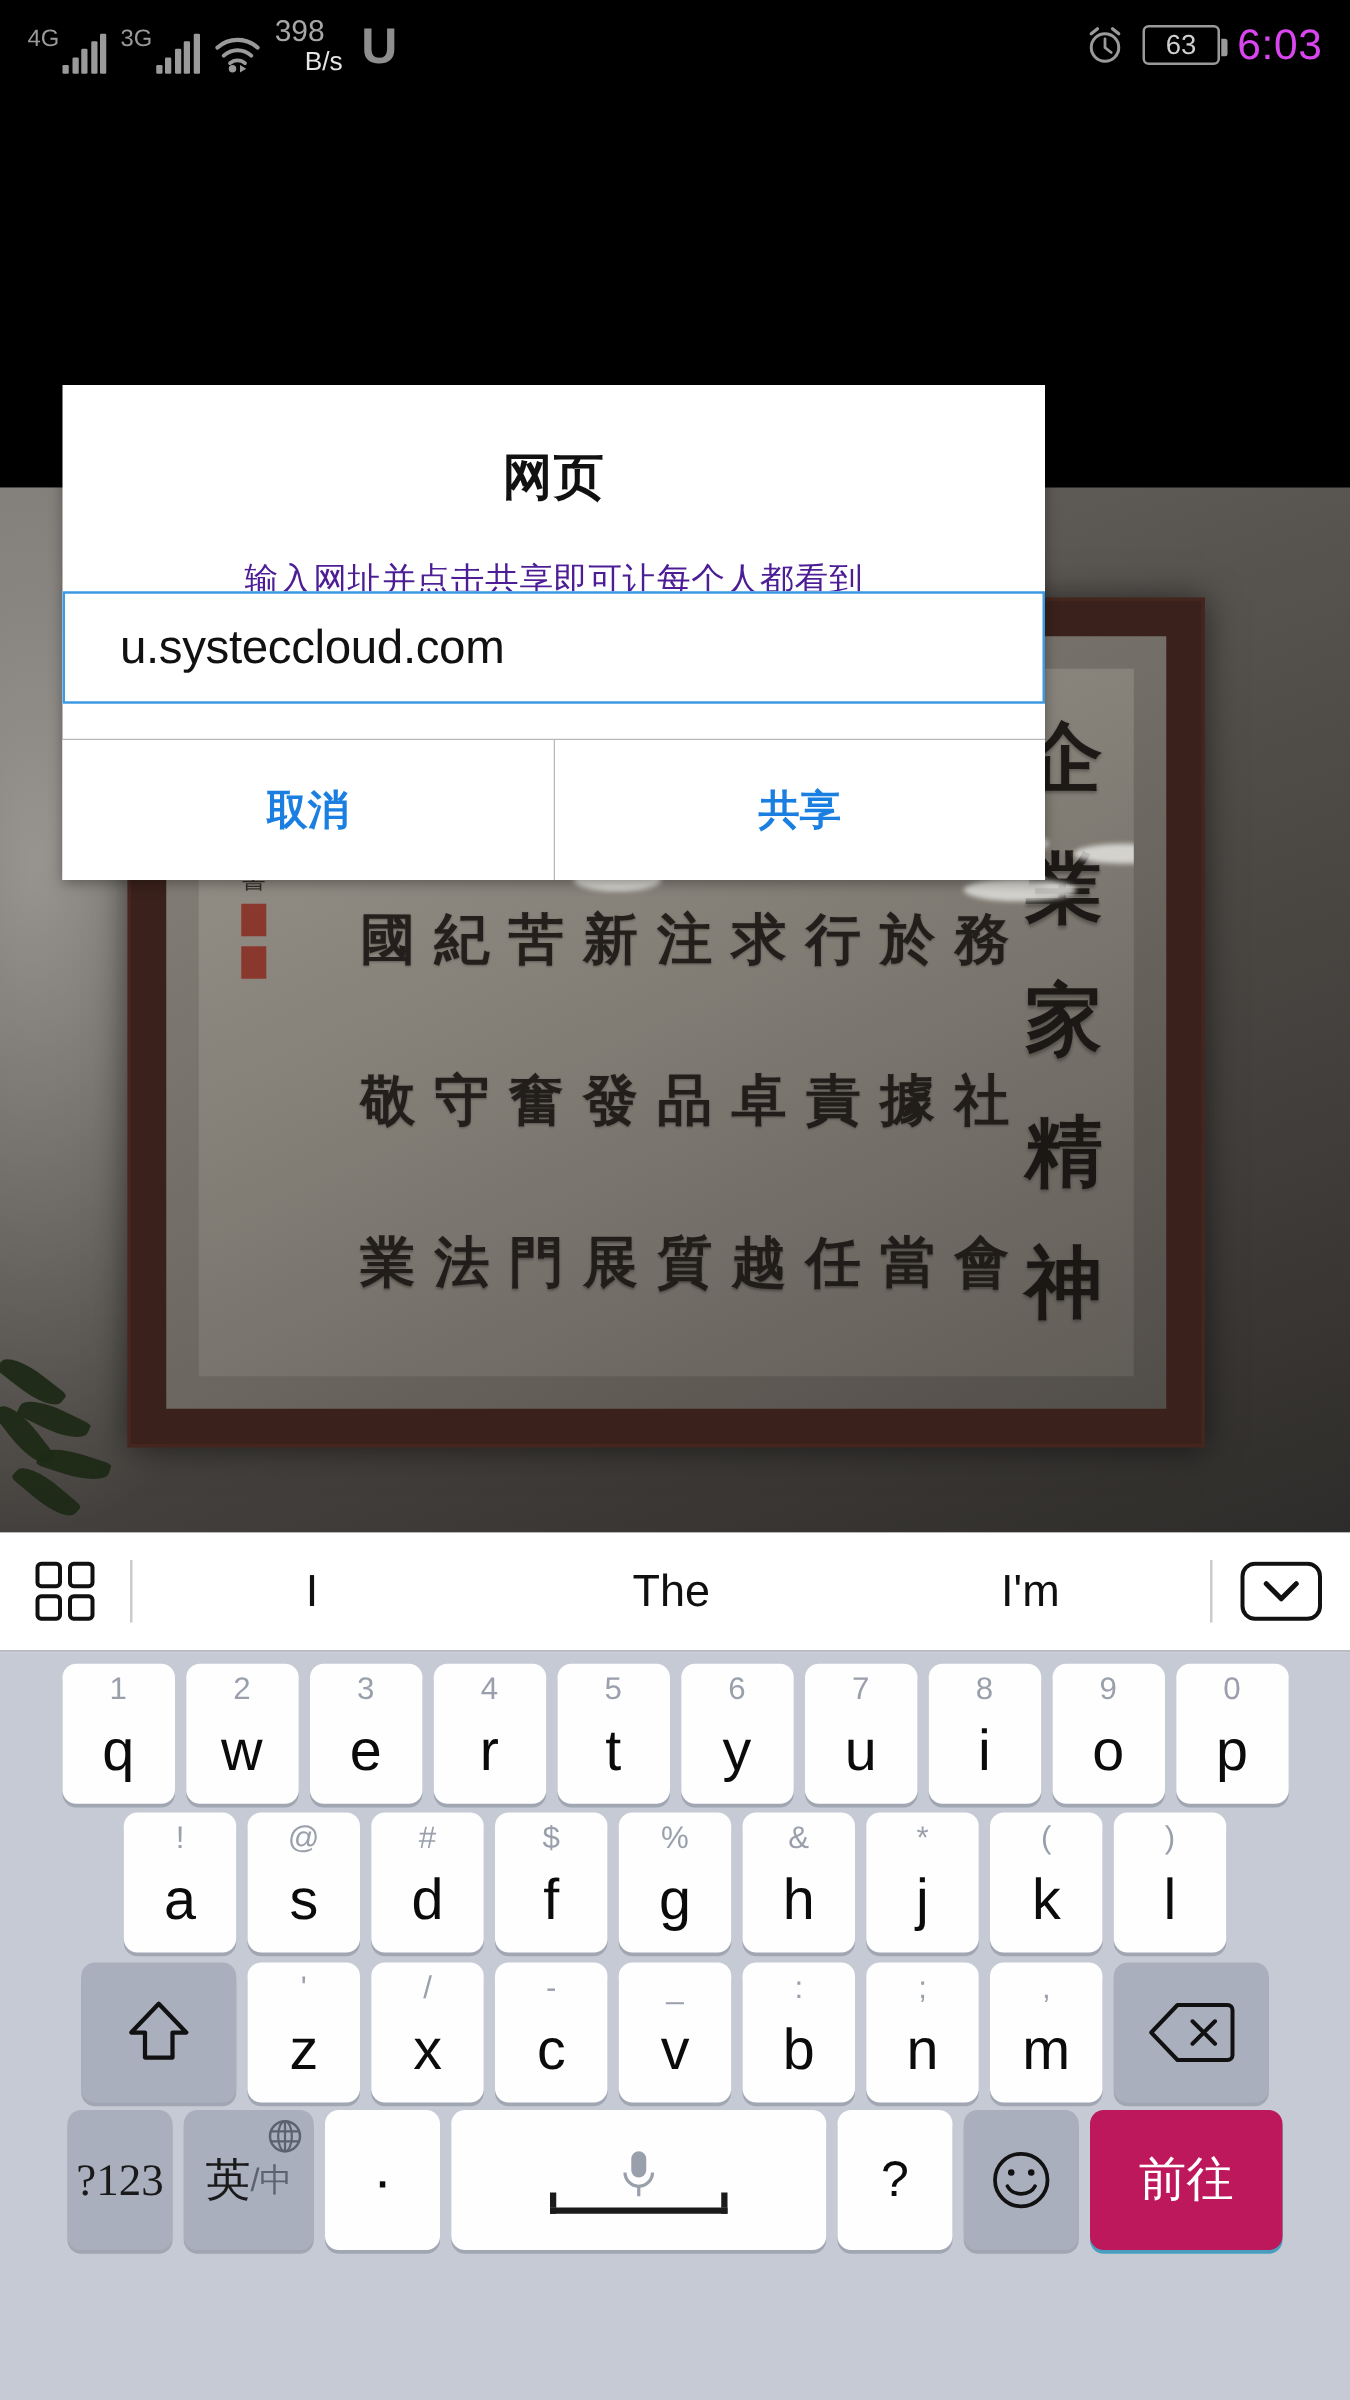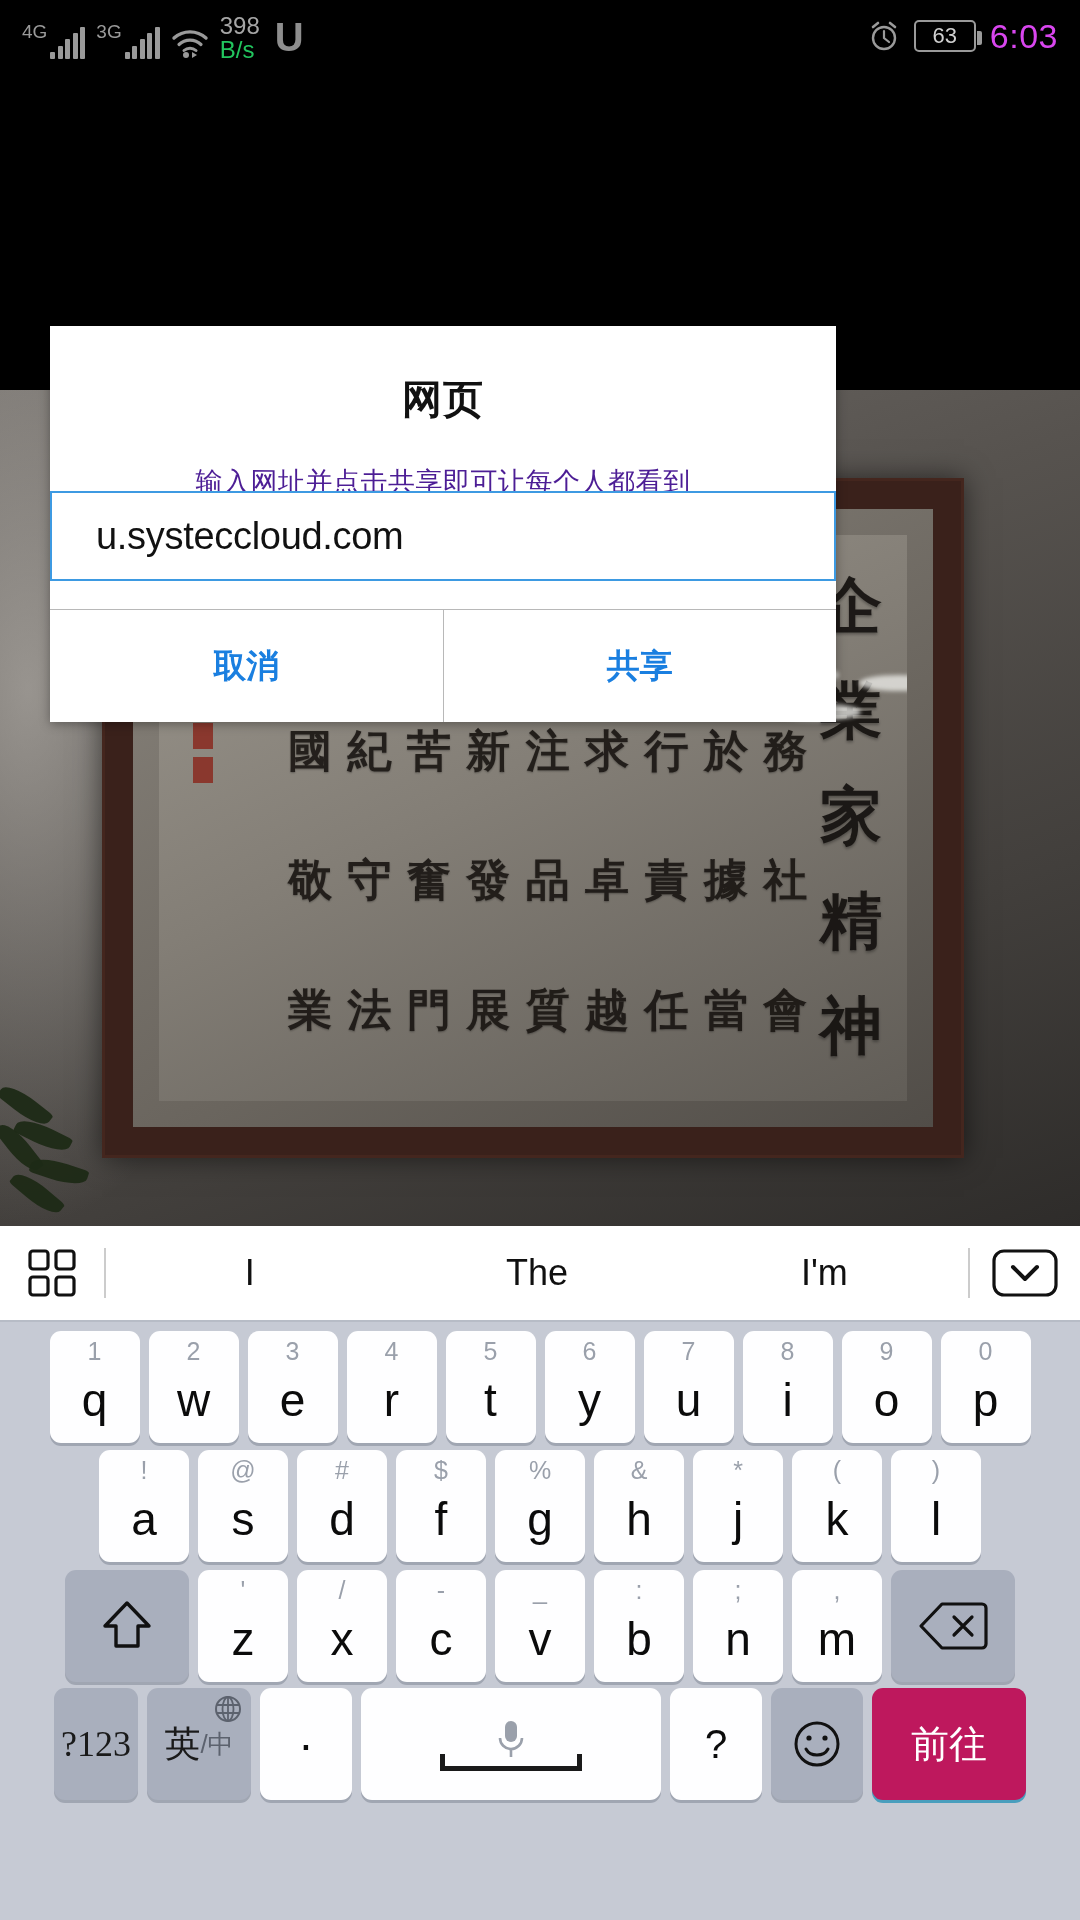--- a/index.html
+++ b/index.html
@@ -23,21 +23,21 @@
   .bars i{ display:block; width:5px; background:#9a9a9a; border-radius:1px; }
   .bars i:nth-child(1){ height:7px; }
   .bars i:nth-child(2){ height:13px; }
   .bars i:nth-child(3){ height:20px; }
   .bars i:nth-child(4){ height:26px; }
   .bars i:nth-child(5){ height:32px; }
   .wifi{ width:38px; height:32px; position:relative; }
   .wifi svg{ position:absolute; left:0; top:2px; }
   .netspeed{ display:flex; flex-direction:column; align-items:flex-start;
     line-height:25px; font-size:24px; color:#a6a6a6; margin-bottom:-2px;}
-  .netspeed .unit{ font-size:24px; color:#22c55e; line-height:23px; }
+  .netspeed .unit{ font-size:21px; color:#e5e5e5; line-height:23px;margin-left:24px; }
   .u-icon{ font-size:40px; font-weight:bold; color:#8e8e8e; line-height:40px;
     margin-bottom:2px; margin-left:4px;}
   .alarm{ width:32px; height:32px; }
   .battery{ width:62px; height:32px; position:relative;
     border:2px solid #9a9a9a; border-radius:5px; display:flex;
     align-items:center; justify-content:center; }
   .battery:after{ content:""; position:absolute; right:-8px; top:9px;
     width:5px; height:14px; background:#9a9a9a; border-radius:0 2px 2px 0; }
   .battery span{ font-size:22px; color:#cfcfcf; letter-spacing:0px; }
   .clock{ font-size:34px; color:#d946ef; letter-spacing:0.5px; }
@@ -102,21 +102,21 @@
   .glare{ position:absolute; background:rgba(236,236,232,.78); border-radius:50%;
     filter:blur(2px); }
   #plant{
     position:absolute; left:-10px; bottom:-10px; width:150px; height:170px;
   }
   #plant i{ position:absolute; display:block; width:58px; height:19px;
     background:#1d2a16; border-radius:60% 10% 60% 10%; opacity:.95; }
 
   
   #dialog{
-    position:absolute; left:50px; top:326px; width:786px; height:396px;
+    position:absolute; left:50px; top:308px; width:786px; height:396px;
     background:#fff; z-index:40; box-shadow:0 2px 10px rgba(0,0,0,.35);
   }
   #dialog-title{
     text-align:center; font-size:40px; font-weight:bold; color:#111;
     padding-top:46px; letter-spacing:1px;
   }
   #dialog-message{
     text-align:center; font-size:27px; color:#4c1d95; padding-top:37px;
     letter-spacing:.5px;
   }

